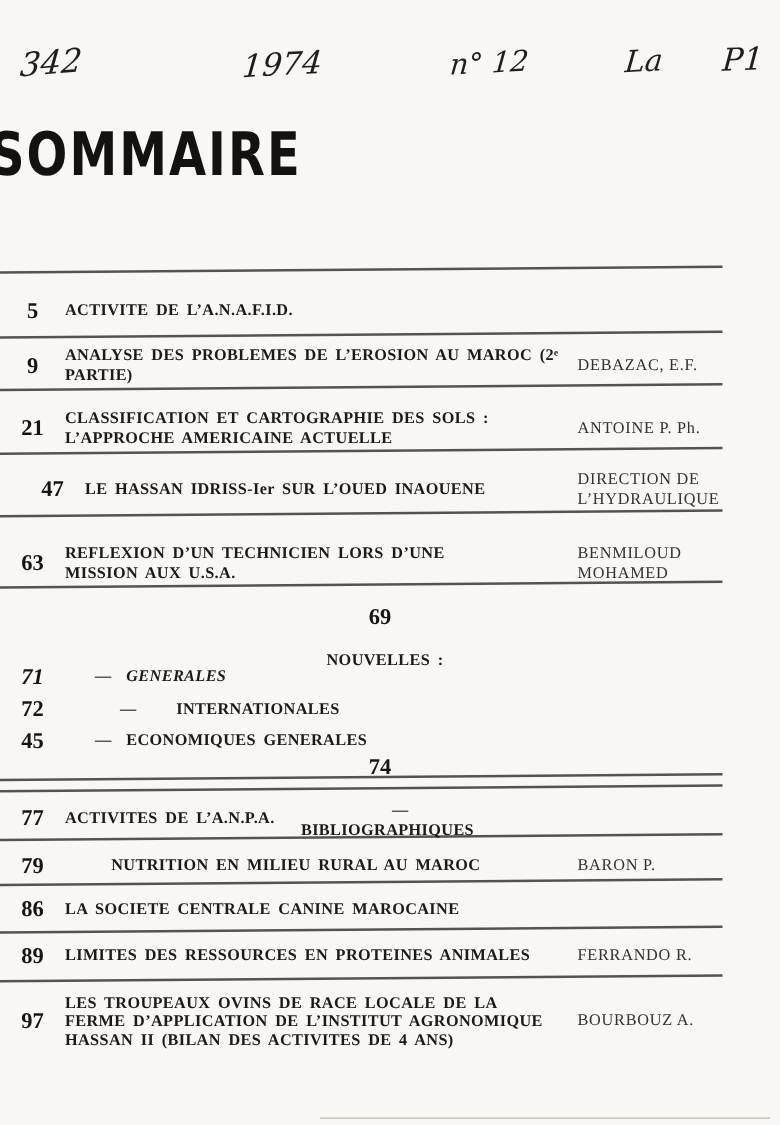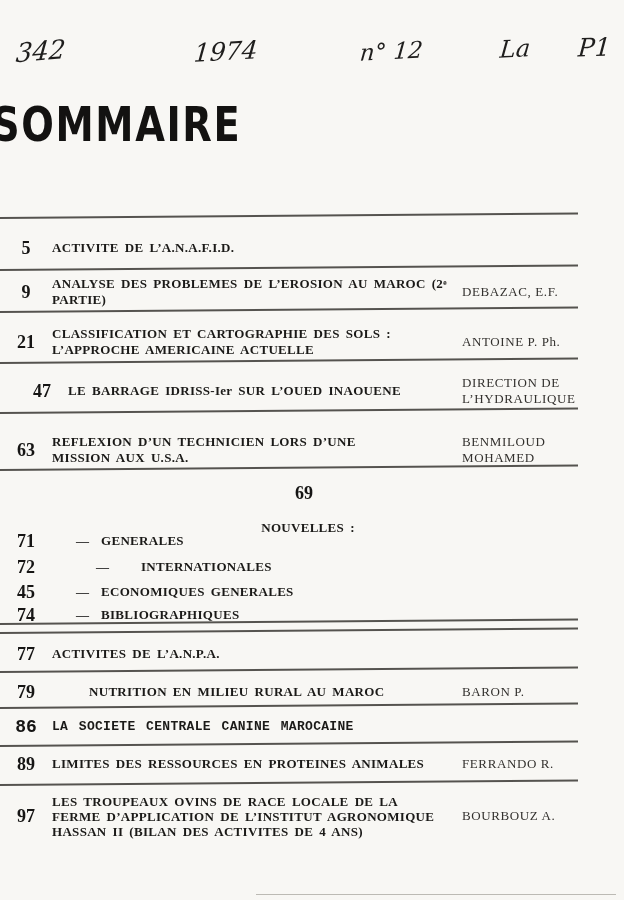--- a/index.html
+++ b/index.html
@@ -83,27 +83,27 @@
     width:120px;
     font-weight:400;font-size:13px;line-height:16px;
     letter-spacing:.6px;color:#33312e;
   }
   .e5 {top:236px;height:24px;}
   .e9 {top:274px;height:36px;} .e9 .title{max-width:402px;}
   .e21{top:324px;height:36px;} .e21 .title{max-width:418px;}
   .e47{top:374px;height:34px;padding-left:24px;}
   .e63{top:432px;height:36px;} .e63 .title{max-width:348px;}
   .e69{top:484px;height:22px;flex-direction:column;}
-  .e71{top:530px;height:22px;}
+  .e71{top:530px;height:22px;font-style:italic;}
   .e72{top:556px;height:22px;gap:20px;}
   .e73{top:581px;height:22px;}
-  .e74{top:604px;height:22px;}
+  .e74{top:604px;height:22px;flex-direction:column;}
   .e77{top:643px;height:22px;}
   .e79{top:681px;height:22px;gap:37px;}
-  .e86{top:716px;height:22px;font-family:Liberation Mono, monospace;}
+  .e86{top:716px;height:22px;}
   .e89{top:753px;height:22px;}
   .e97{top:793px;height:46px;} .e97 .title{max-width:398px;line-height:15px;}
 </style>
 </head>
 <body>
 
 <div class="paper">
 
   <div>
     <span class="hw hw1">342</span>
@@ -146,21 +146,21 @@
     </div>
       <div class="entry e21">
       <span class="num">21</span>
 
       <span class="title">CLASSIFICATION ET CARTOGRAPHIE DES SOLS : L’APPROCHE AMERICAINE ACTUELLE</span>
       <span class="author">ANTOINE P. Ph.</span>
     </div>
       <div class="entry e47">
       <span class="num">47</span>
 
-      <span class="title">LE BARRAGE IDRISS-Ier SUR L’OUED INAOUENE</span>
+      <span class="title">LE HASSAN IDRISS-Ier SUR L’OUED INAOUENE</span>
       <span class="author">DIRECTION DE L’HYDRAULIQUE</span>
     </div>
       <div class="entry e63">
       <span class="num">63</span>
 
       <span class="title">REFLEXION D’UN TECHNICIEN LORS D’UNE MISSION AUX U.S.A.</span>
       <span class="author">BENMILOUD MOHAMED</span>
     </div>
       <div class="entry e69">
       <span class="num">69</span>

